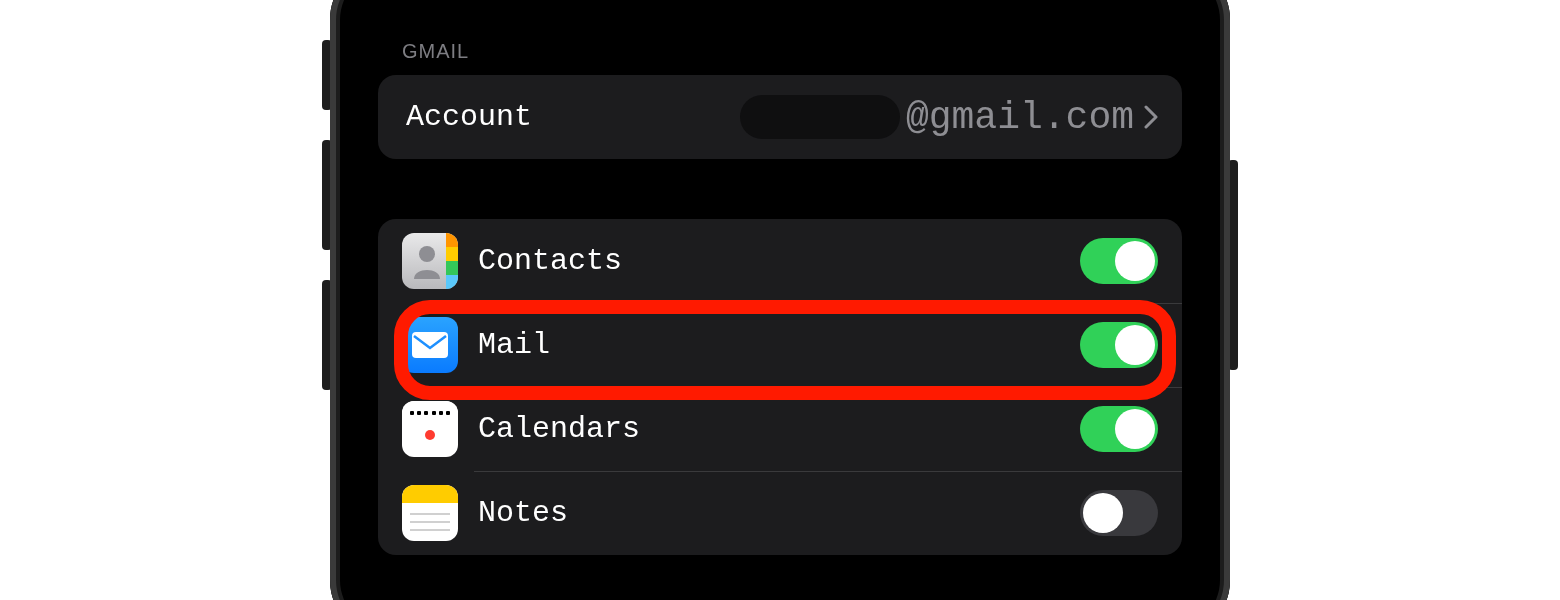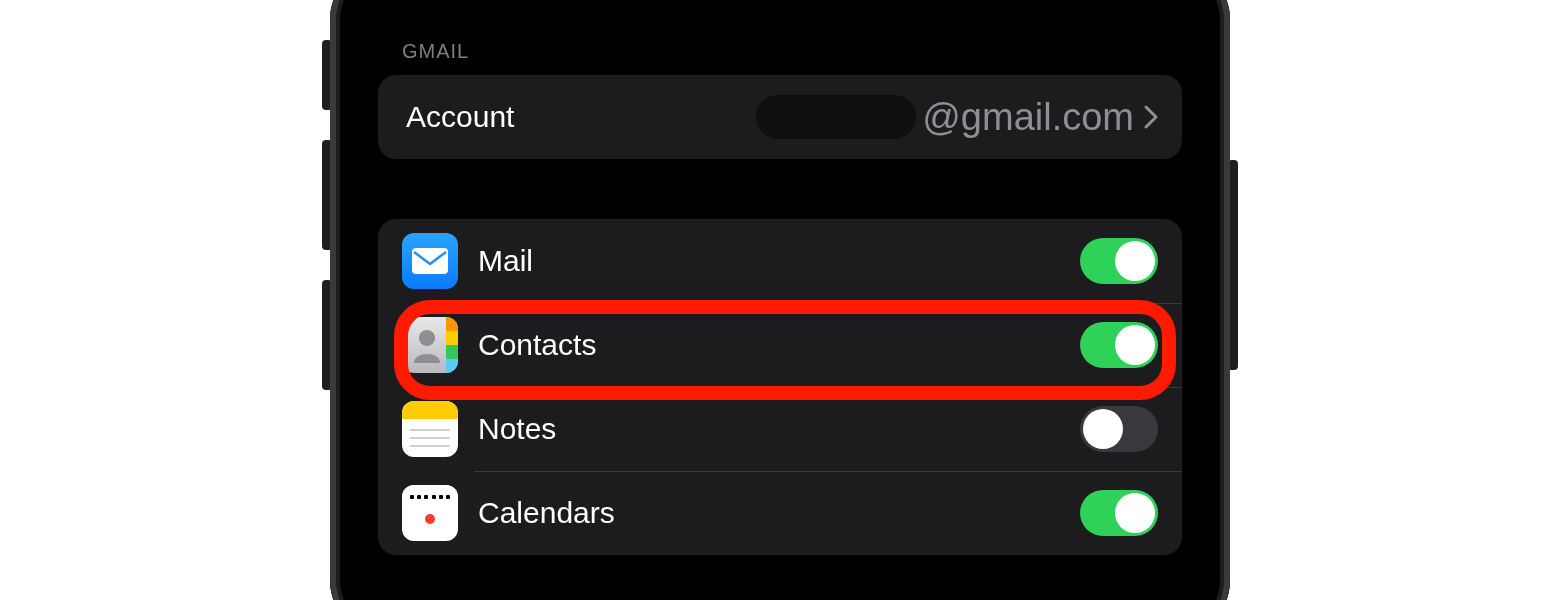--- a/index.html
+++ b/index.html
@@ -43,20 +43,21 @@
     letter-spacing: 1px;
     color: #7d7d82;
     padding: 56px 0 12px 48px;
     text-transform: uppercase;
   }
 
   .group {
     background: #1c1c1e;
     border-radius: 18px;
     margin: 0 24px;
+    font-family: Liberation Mono, monospace;
   }
 
   .row {
     display: flex;
     align-items: center;
     height: 84px;
     padding: 0 24px;
     position: relative;
   }
   .row + .row::before {
@@ -193,77 +194,77 @@
                 <path d="M2 2 L12 12 L2 22" stroke="#8e8e93" stroke-width="3" fill="none" stroke-linecap="round" stroke-linejoin="round"></path>
               </svg>
           </div>
         </div>
       </div>
 
       <div class="spacer"></div>
 
       <div class="group" id="services-group">
           <div class="row">
+            <div class="row-icon icon-contacts">
+              <div class="tabs">
+                <div></div>
+                <div></div>
+                <div></div>
+                <div></div>
+              </div>
+              <svg class="silhouette" viewBox="0 0 30 36">
+                <circle cx="15" cy="11" r="8" fill="#8e8e93"></circle>
+                <path d="M2 36 C2 24 28 24 28 36 Z" fill="#8e8e93"></path>
+              </svg>
+            </div>
+            <div class="row-label">Contacts</div>
+            <div class="toggle on">
+              <div class="knob"></div>
+            </div>
+          </div>
+          <div class="row">
             <div class="row-icon icon-mail">
               <svg viewBox="0 0 36 26">
                 <rect x="0" y="0" width="36" height="26" rx="4" fill="#ffffff"></rect>
                 <path d="M2 4 L18 16 L34 4" stroke="#1e90ff" stroke-width="2.5" fill="none"></path>
               </svg>
             </div>
             <div class="row-label">Mail</div>
             <div class="toggle on">
               <div class="knob"></div>
             </div>
           </div>
           <div class="row">
-            <div class="row-icon icon-contacts">
-              <div class="tabs">
-                <div></div>
-                <div></div>
-                <div></div>
-                <div></div>
+            <div class="row-icon icon-calendar">
+              <div class="top">
+                <span></span>
+                <span></span>
+                <span></span>
+                <span></span>
+                <span></span>
+                <span></span>
               </div>
-              <svg class="silhouette" viewBox="0 0 30 36">
-                <circle cx="15" cy="11" r="8" fill="#8e8e93"></circle>
-                <path d="M2 36 C2 24 28 24 28 36 Z" fill="#8e8e93"></path>
-              </svg>
-            </div>
-            <div class="row-label">Contacts</div>
+              <div class="dot"></div>
+            </div>
+            <div class="row-label">Calendars</div>
             <div class="toggle on">
               <div class="knob"></div>
             </div>
           </div>
           <div class="row">
             <div class="row-icon icon-notes">
               <div class="bar"></div>
               <div class="line l1"></div>
               <div class="line l2"></div>
               <div class="line l3"></div>
             </div>
             <div class="row-label">Notes</div>
             <div class="toggle off">
               <div class="knob"></div>
             </div>
           </div>
-          <div class="row">
-            <div class="row-icon icon-calendar">
-              <div class="top">
-                <span></span>
-                <span></span>
-                <span></span>
-                <span></span>
-                <span></span>
-                <span></span>
-              </div>
-              <div class="dot"></div>
-            </div>
-            <div class="row-label">Calendars</div>
-            <div class="toggle on">
-              <div class="knob"></div>
-            </div>
-          </div>
         </div>
 
       <div class="highlight" id="highlight-ring"></div>
 
     </div>
   </div>
 </div>
 
 </body></html>

